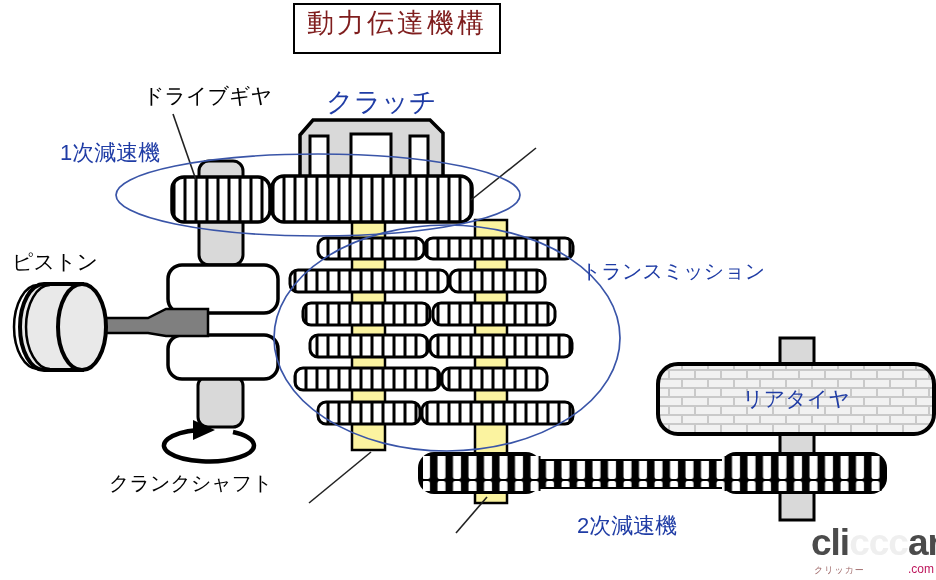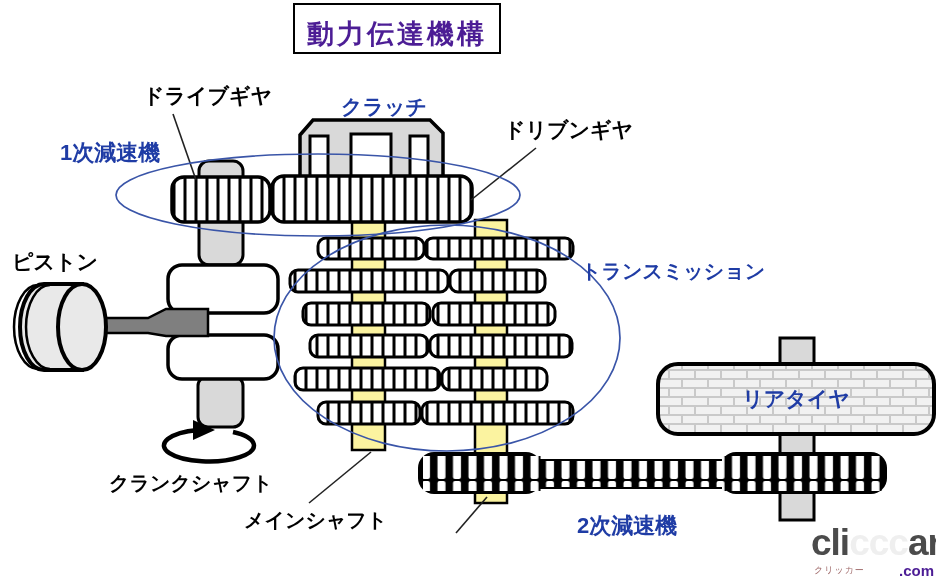--- a/index.html
+++ b/index.html
@@ -1,34 +1,34 @@
 <!DOCTYPE html>
 <html><head>
 <meta charset="utf-8">
 <style>
   html,body{margin:0;padding:0;background:#ffffff;}
   #canvas{
     position:relative;width:936px;height:580px;background:#ffffff;
     overflow:hidden;font-family:"Liberation Sans","DejaVu Sans",sans-serif;
   }
   #shapes{position:absolute;left:0;top:0;}
-  .lbl{position:absolute;white-space:nowrap;font-weight:bold;font-size:20px;color:#000;line-height:1.1;}
+  .lbl{position:absolute;white-space:nowrap;font-weight:normal;font-size:20px;color:#000;line-height:1.1;}
   .lbl.blue{color:#1F3CA5;}
   #title-box{
     position:absolute;left:293px;top:3px;width:204px;height:47px;
-    border:2.5px solid #000;background:#fff;display:flex;align-items:flex-end;justify-content:center;
-    font-size:27px;font-weight:bold;letter-spacing:3px;color:#4c1d95;
+    border:2.5px solid #000;background:#fff;display:flex;align-items:flex-start;justify-content:center;
+    font-size:27px;font-weight:normal;letter-spacing:3px;color:#7f1d1d;
   }
   #rear-tire-label{position:absolute;left:658px;top:387px;width:276px;text-align:center;font-size:21px;}
   #watermark{position:absolute;left:811px;top:524px;width:125px;height:52px;}
   #watermark .big{font-size:37px;font-weight:bold;letter-spacing:-1px;line-height:1;}
   #watermark .dark{color:#4b4b4b;margin-top:36px;}
   #watermark .faint{color:#efefef;}
   #watermark .ruby{position:absolute;left:3px;top:40px;font-size:9px;color:#a06a6a;letter-spacing:1px;}
-  #watermark .com{position:absolute;right:2px;top:38px;font-size:15px;font-weight:bold;color:#4c1d95;}
+  #watermark .com{position:absolute;right:2px;top:38px;font-size:12px;font-weight:normal;color:#be185d;}
 </style>
 </head>
 <body>
 
 <div id="canvas">
 
   <svg id="shapes" width="936" height="580" viewBox="0 0 936 580">
     <defs>
       <pattern id="hatch" patternUnits="userSpaceOnUse" width="11" height="8">
         <rect width="11" height="8" fill="#ffffff"></rect>
@@ -102,28 +102,26 @@
 
     <ellipse cx="318" cy="195" rx="202" ry="41" fill="none" stroke="#3a55a8" stroke-width="1.7"></ellipse>
     <ellipse cx="447" cy="338" rx="173" ry="113" fill="none" stroke="#3a55a8" stroke-width="1.7"></ellipse>
   </svg>
 
   <div id="title-box">
     <span>動力伝達機構</span>
   </div>
 
   <div class="lbl" style="left:143px;top:84px;font-size:21px;">ドライブギヤ</div>
-  <div class="lbl blue" style="left:341px;top:88px;font-size:21px;margin-top:7px;">クラッチ</div>
-  <div class="lbl" style="left:504px;top:118px;font-size:21px;">ドリブンギヤ</div>
+  <div class="lbl blue" style="left:326px;top:88px;font-size:27px;">クラッチ</div>
   <div class="lbl blue" style="left:30px;top:141px;font-size:22px;margin-left:30px;">1次減速機</div>
   <div class="lbl" style="left:12px;top:250px;font-size:21px;">ピストン</div>
   <div class="lbl blue" style="left:581px;top:260px;">トランスミッション</div>
   <div class="lbl blue" id="rear-tire-label">リアタイヤ</div>
   <div class="lbl" style="left:109px;top:472px;">クランクシャフト</div>
-  <div class="lbl" style="left:244px;top:509px;">メインシャフト</div>
   <div class="lbl blue" style="left:577px;top:514px;font-size:22px;">2次減速機</div>
 
   <div id="watermark">
     <span class="big dark">cli</span><span class="big faint">ccc</span><span class="big dark">ar</span>
     <span class="ruby">クリッカー</span>
     <span class="com">.com</span>
   </div>
 
 </div>
 

